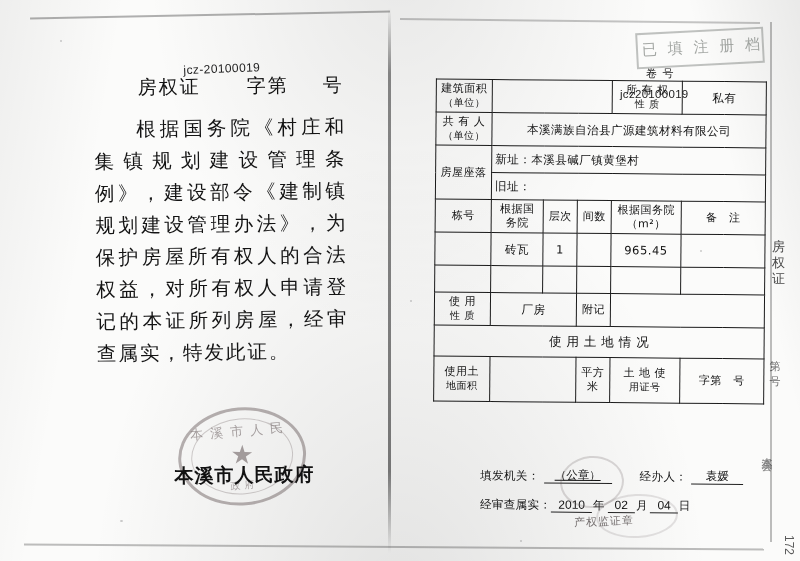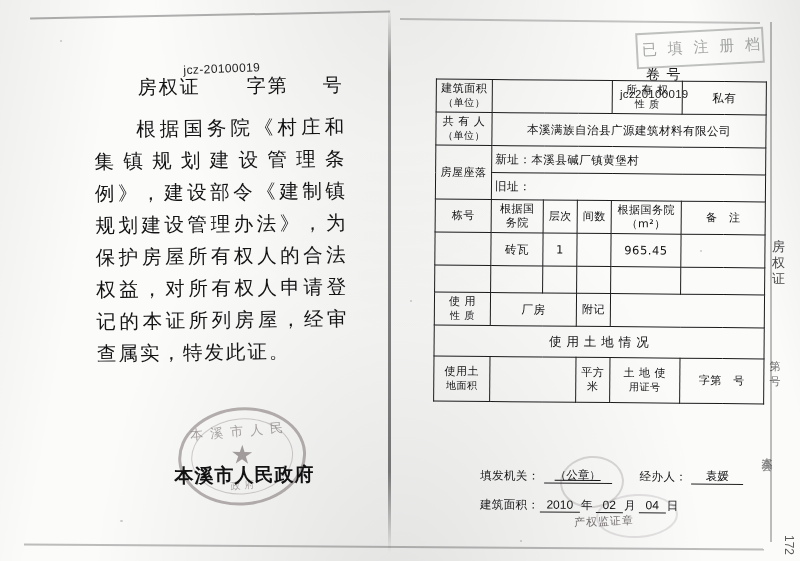--- a/index.html
+++ b/index.html
@@ -209,21 +209,21 @@
     position: absolute;
     left: 620px; top: 88px;
     font-family: "Liberation Sans", sans-serif;
     font-size: 11.5px;
     letter-spacing: 0.3px;
     color: #1c1c1c;
   }
   .juanhao {
     position: absolute;
     left: 646px; top: 66px;
-    font-size: 14px;
+    font-size: 11px;
     letter-spacing: 1px;
     color: #1c1c1c;
   }
   .stamp-top {
     position: absolute;
     left: 636px; top: 30px;
     width: 124px; height: 32px;
     border: 2px solid rgba(95,115,95,0.55);
     transform: rotate(-3deg);
     opacity: 0.75;
@@ -472,21 +472,21 @@
   </div>
 
   <div class="issue-block">
     <div class="issue-row">
       <span class="k">填发机关：</span>
       <span class="v">（公章）</span>
       <span class="k2">经办人：</span>
       <span class="v2">袁媛</span>
     </div>
     <div class="issue-row date-line">
-      <span class="k">建筑面积：</span>
+      <span class="k">经审查属实：</span>
       <span class="num">2010</span>
       <span class="u">年</span>
       <span class="num">02</span>
       <span class="u">月</span>
       <span class="num">04</span>
       <span class="u">日</span>
     </div>
   </div>
 
   <div class="seal-round-2"></div>

